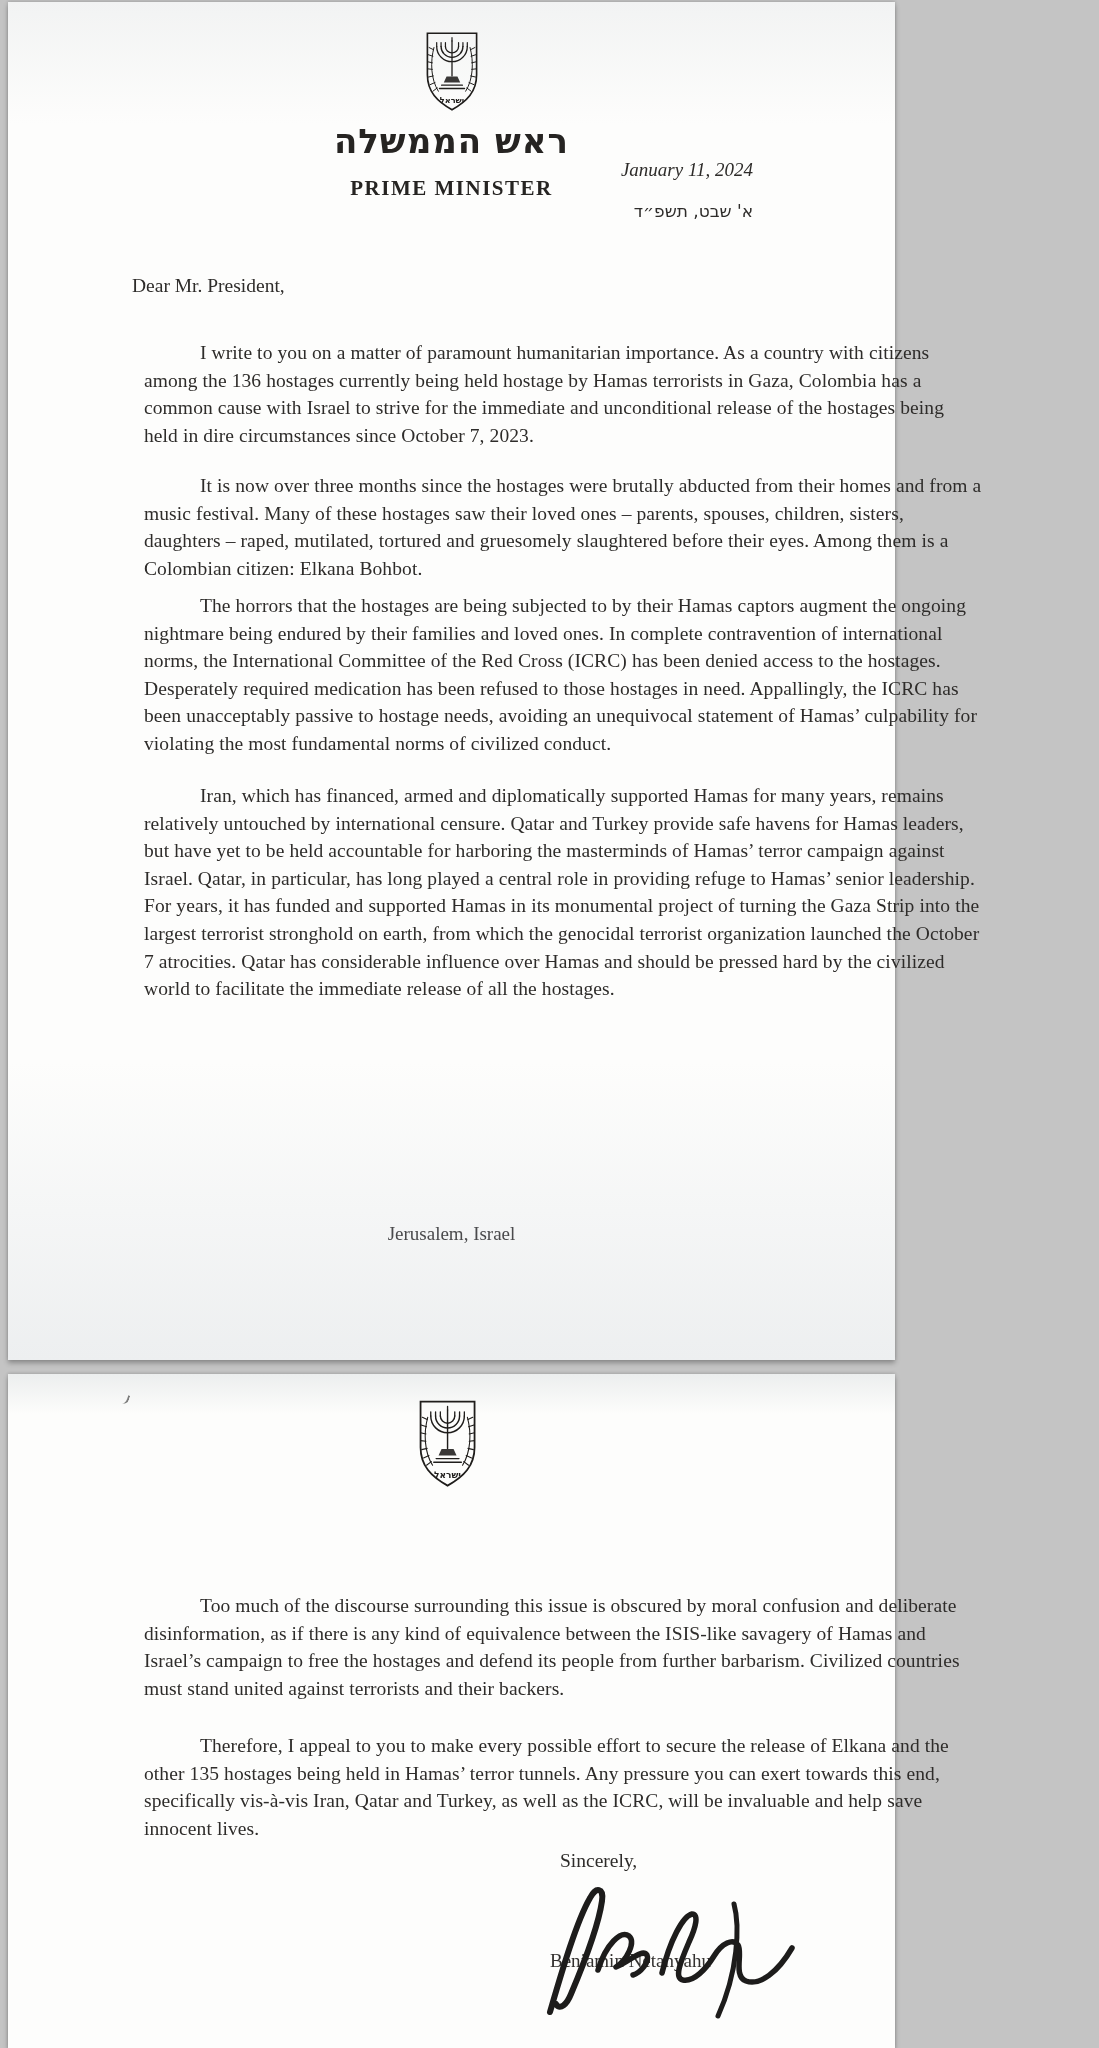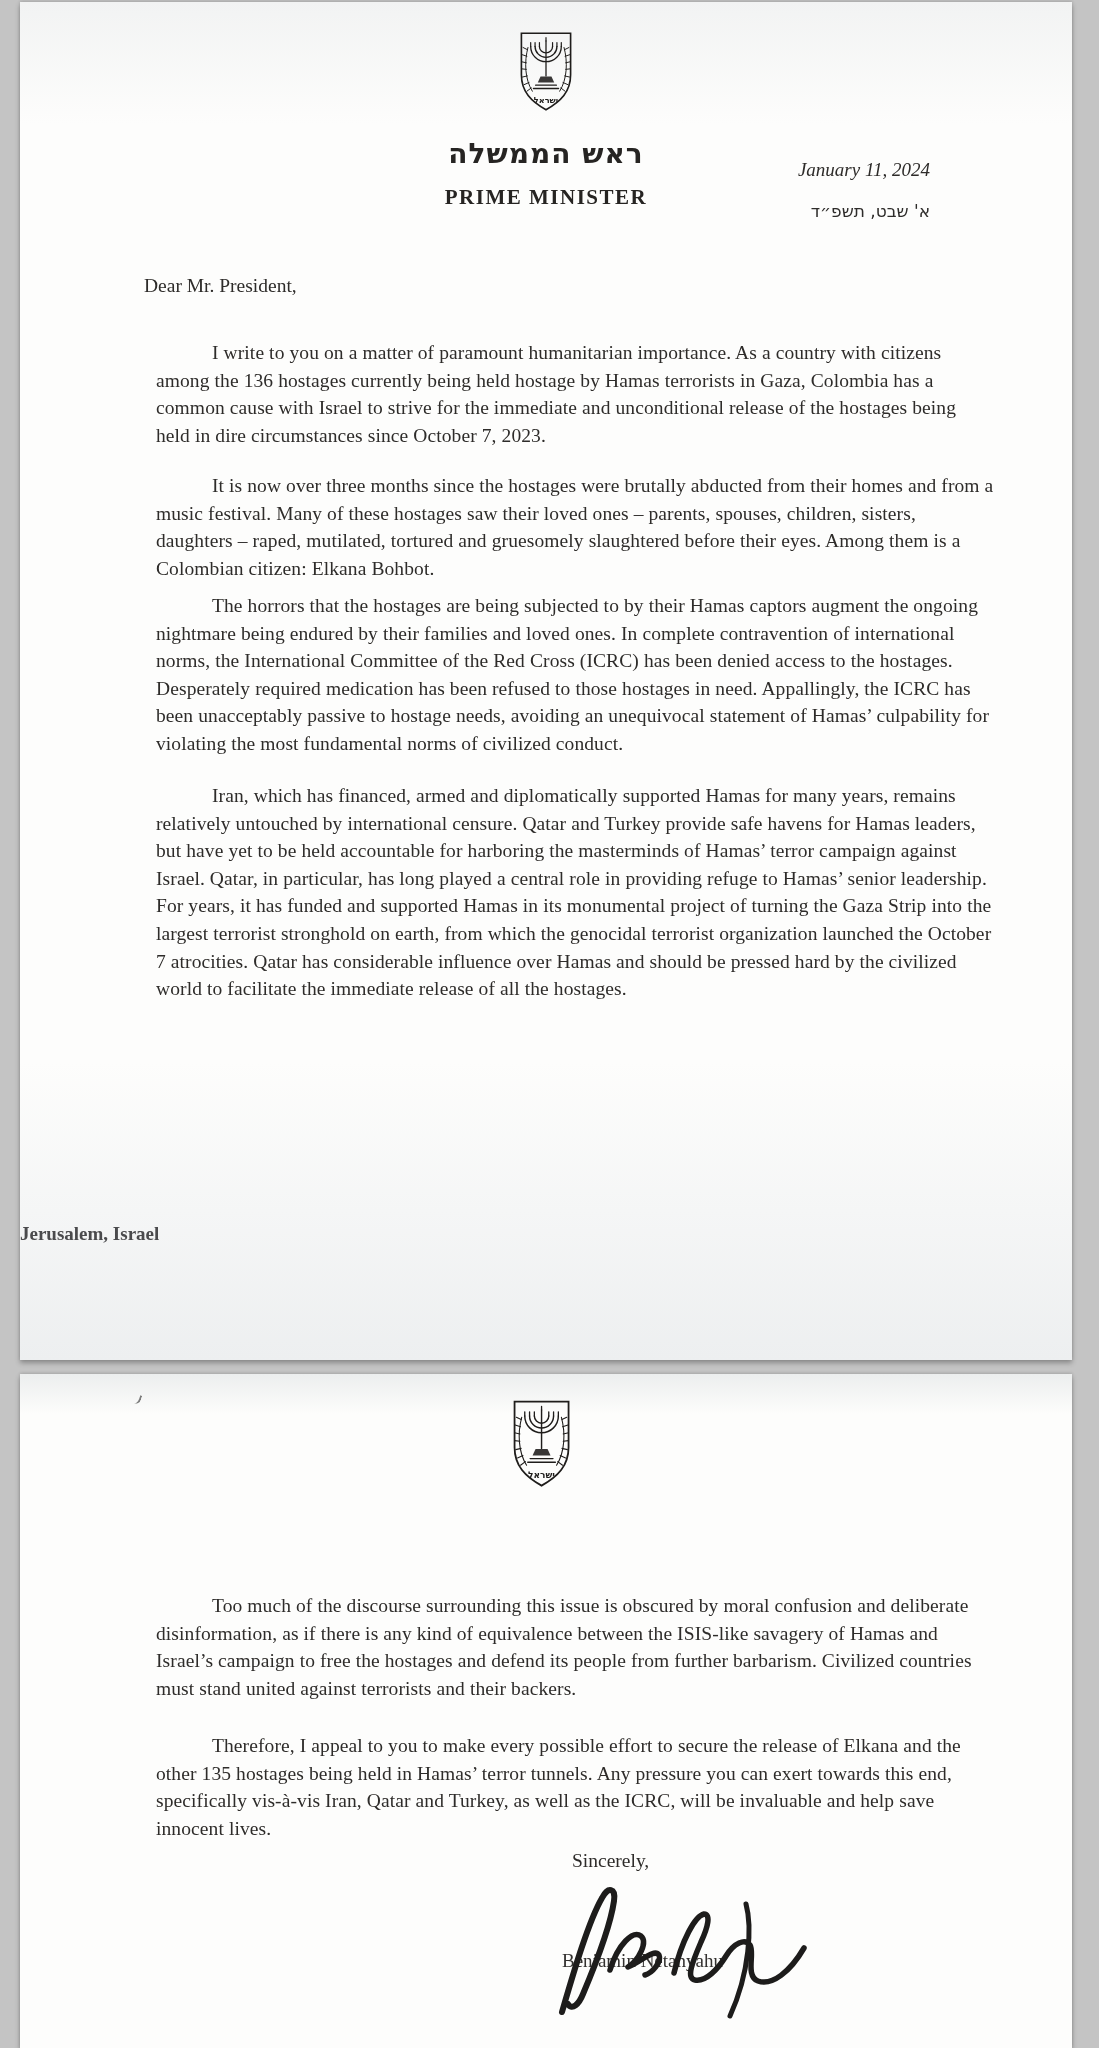--- a/index.html
+++ b/index.html
@@ -3,47 +3,47 @@
 <meta charset="utf-8">
 <style>
   html,body{margin:0;padding:0;}
   body{
     width:1099px;height:2048px;position:relative;overflow:hidden;
     background:#c4c4c4;
     font-family:"Liberation Serif","DejaVu Serif","DejaVu Sans",serif;
     color:#2e2c2a;
   }
   .page{
-    position:absolute;left:20px;width:1052px;
+    position:absolute;left:8px;width:887px;
     background:linear-gradient(180deg,#f2f3f3 0%,#fdfdfc 9%,#fdfdfc 78%,#edeff0 100%);
     box-shadow:0 3px 5px rgba(0,0,0,.30), 0 -1px 3px rgba(0,0,0,.12);
   }
   .page1{top:2px;height:1358px;}
   .page2{top:1374px;height:674px;background:linear-gradient(180deg,#eceeee 0%,#fdfdfc 6%,#fdfdfc 100%);}
   .letterhead{position:absolute;top:28px;left:0;width:100%;text-align:center;}
   .emblem{display:block;margin:0 auto;}
   .heb-title{
-    margin-top:25px;font-size:28px;font-weight:700;letter-spacing:1px;
+    margin-top:9px;font-size:34px;font-weight:700;letter-spacing:1px;
     font-family:"DejaVu Sans","Liberation Serif",sans-serif;color:#262422;
     direction:rtl;
   }
   .eng-title{margin-top:15px;font-size:21px;font-weight:700;letter-spacing:1.5px;color:#262422;}
   .dateblock{position:absolute;top:156px;right:142px;text-align:right;line-height:23px;}
   .date-en{font-size:19px;font-style:italic;}
   .date-he{font-size:17px;direction:rtl;font-family:"DejaVu Sans",sans-serif;margin-top:19px;}
   .salutation{position:absolute;top:273px;left:124px;font-size:19.5px;}
   p.body{
     position:absolute;left:124px;width:838px;margin:12px;
     font-size:19.5px;line-height:27.6px;text-indent:56px;
     letter-spacing:.1px;
   }
   .p1{top:325px;} .p2{top:458px;} .p3{top:578px;} .p4{top:768px;}
   .pg2-p1{top:206px;} .pg2-p2{top:346px;}
   .recipient{position:absolute;top:1051px;left:124px;font-size:19.5px;line-height:28px;}
-  .place{position:absolute;top:1221px;left:0;width:100%;font-size:19px;color:#4a4a4c;font-weight:bold;}
+  .place{position:absolute;top:1221px;left:0;width:100%;text-align:center;font-size:19px;color:#4a4a4c;}
   .closing{position:absolute;top:476px;left:552px;font-size:19.5px;}
   .sig-wrap{position:absolute;top:500px;left:520px;width:320px;height:170px;}
   .signatory{position:absolute;top:76px;left:22px;font-size:19px;color:#33312f;}
   .sig-svg{position:absolute;top:0;left:0;z-index:2;}
   .scan-artifact{
     position:absolute;top:20px;left:112px;width:7px;height:10px;
     border-right:2px solid #555;border-radius:0 0 6px 0;transform:rotate(18deg);opacity:.75;
   }
   .emblem .ln{stroke:#1f1d1b;fill:none;stroke-linecap:round;}
   .emblem text{fill:#1f1d1b;font-family:"DejaVu Sans",sans-serif;font-weight:700;}

